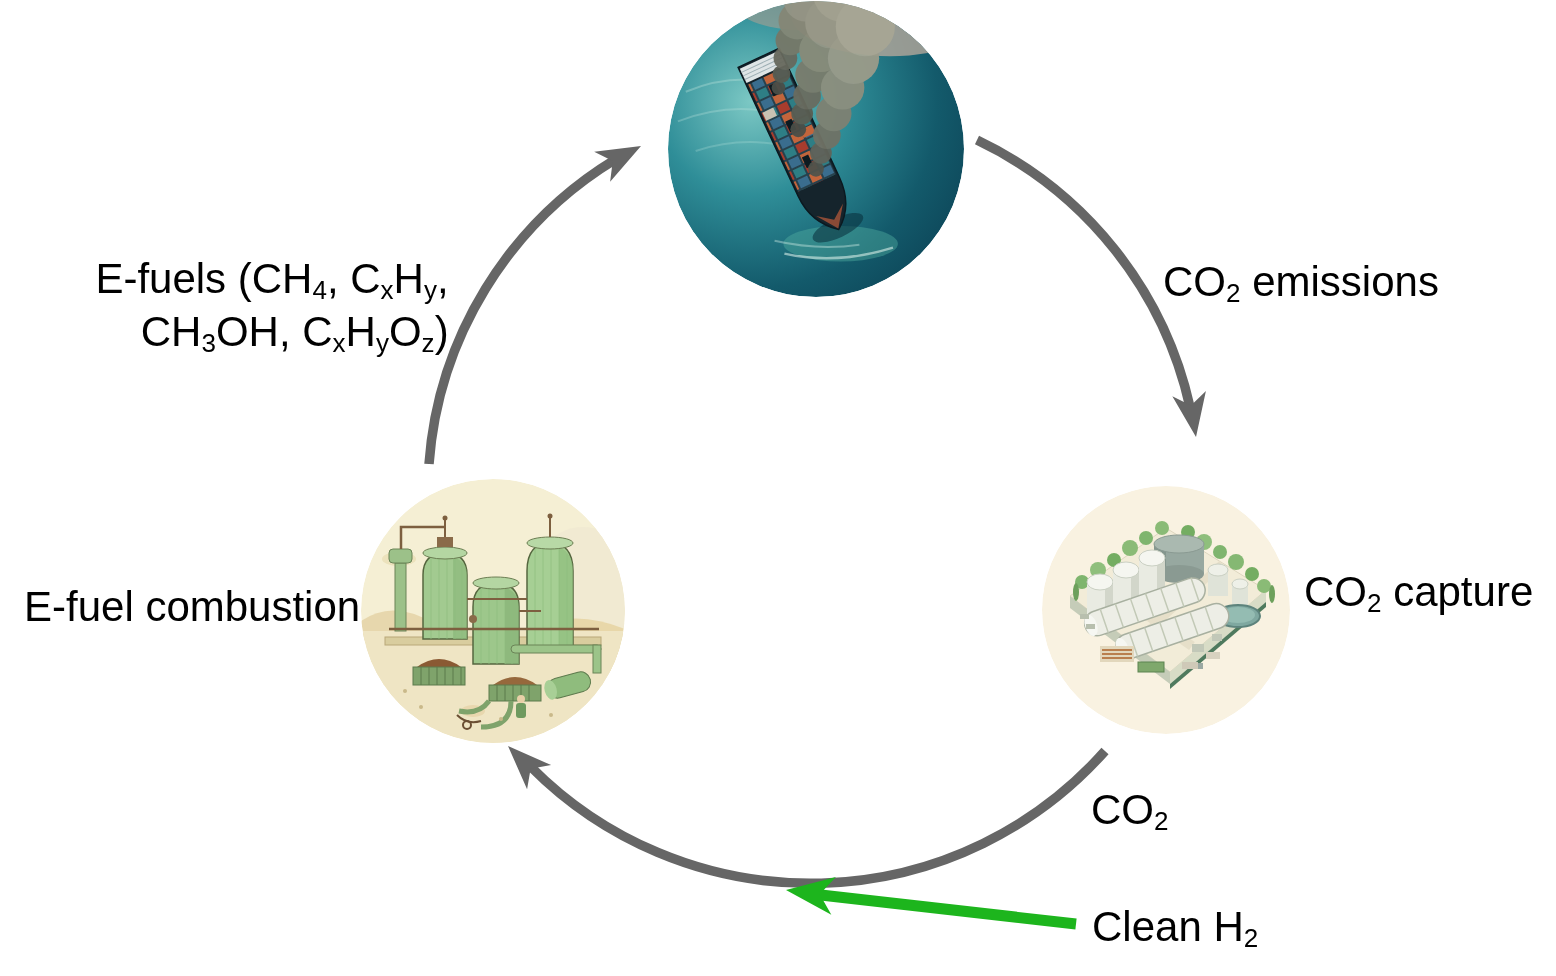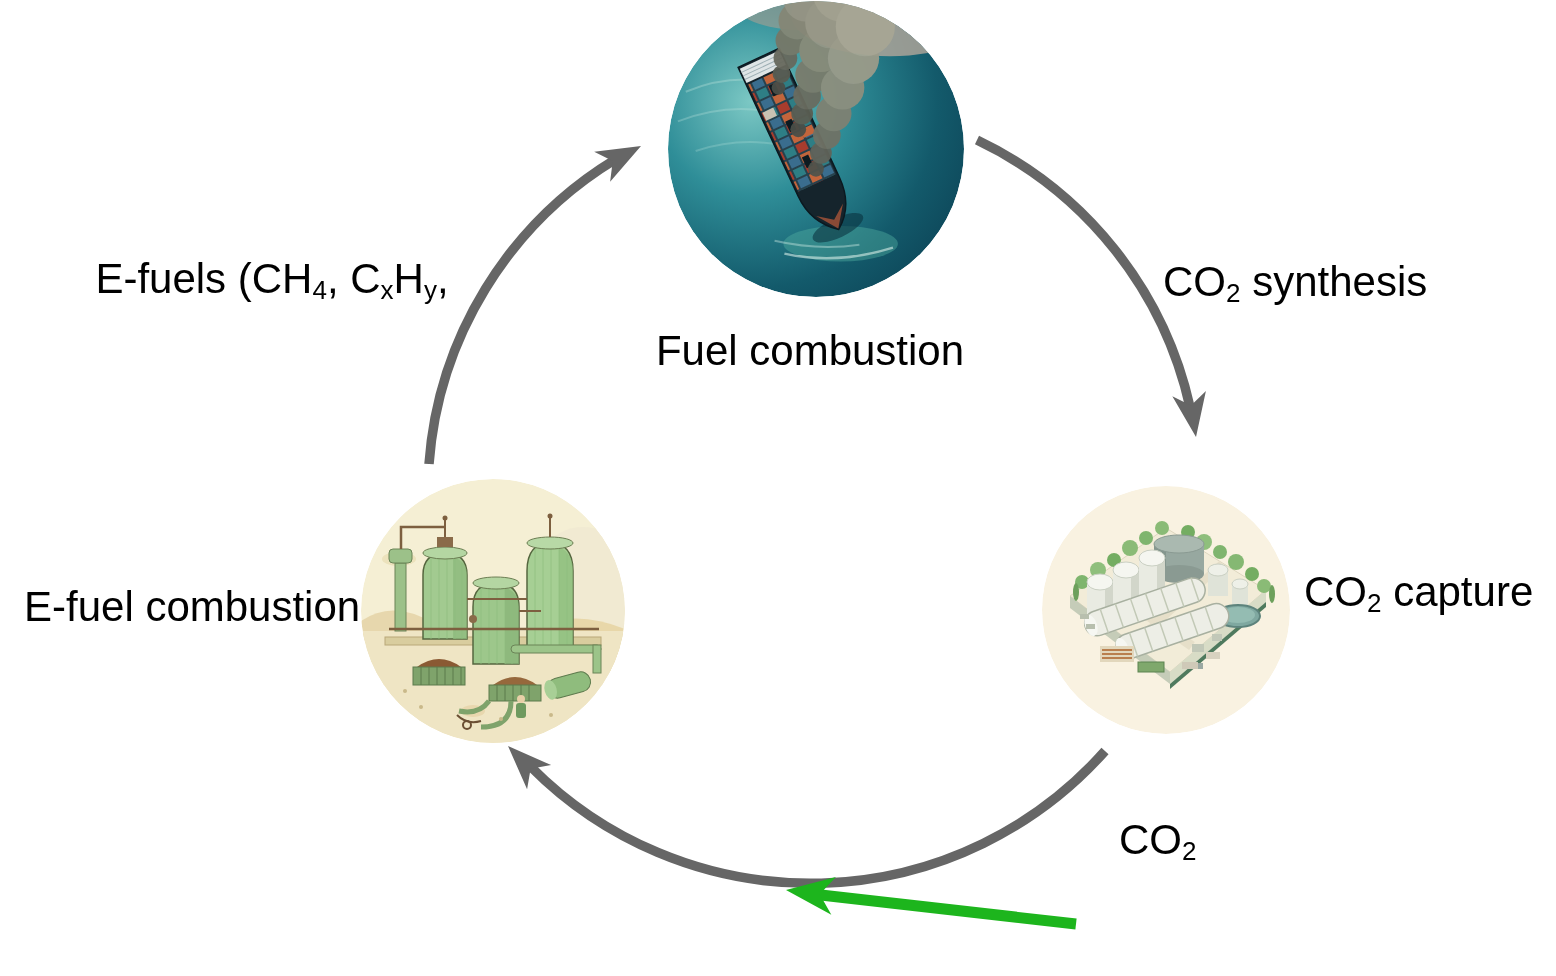--- a/index.html
+++ b/index.html
@@ -305,28 +305,29 @@
         <path d="M128 222 q-10 14 -30 10" stroke="#7fa36b" stroke-width="5" fill="none"></path>
         <path d="M150 222 Q150 248 120 248" stroke="#7fa36b" stroke-width="5" fill="none"></path>
         <circle cx="60" cy="228" r="2" fill="#c9b98a"></circle>
           <circle cx="140" cy="240" r="2" fill="#c9b98a"></circle>
         <circle cx="190" cy="236" r="2" fill="#c9b98a"></circle>
           <circle cx="44" cy="212" r="2" fill="#c9b98a"></circle>
       </g>
     </svg>
   </div>
 
-  <div class="diagram-label centered" style="left:810px; top:327px;">Fuel combustion</div>
-
-  <div class="diagram-label" style="left:1163px; top:258px;"><span>CO</span><sub>2</sub><span> synthesis</span></div>
+
+  <div class="diagram-label" style="left:1163px; top:258px;"><span>CO</span><sub>2</sub><span> emissions</span></div>
 
   <div class="diagram-label" style="left:1304px; top:568px;"><span>CO</span><sub>2</sub><span> capture</span></div>
 
   <div class="diagram-label" style="left:24px; top:583px;">E-fuel combustion</div>
 
-  <div class="diagram-label" style="left:1119px; top:786px;margin-top:30px;"><span>CO</span><sub>2</sub></div>
-
+  <div class="diagram-label" style="left:1091px; top:786px;"><span>CO</span><sub>2</sub></div>
+
+  <div class="diagram-label" style="left:1092px; top:903px;"><span>Clean H</span><sub>2</sub></div>
 
   <div class="diagram-label centered two-line" style="left:272px; top:252px;">
     <div><span>E-fuels (CH</span><sub>4</sub><span>, C</span><sub>x</sub><span>H</span><sub>y</sub><span>,</span></div>
+    <div><span>CH</span><sub>3</sub><span>OH, C</span><sub>x</sub><span>H</span><sub>y</sub><span>O</span><sub>z</sub><span>)</span></div>
   </div>
 
 </div>
 
 </body></html>

